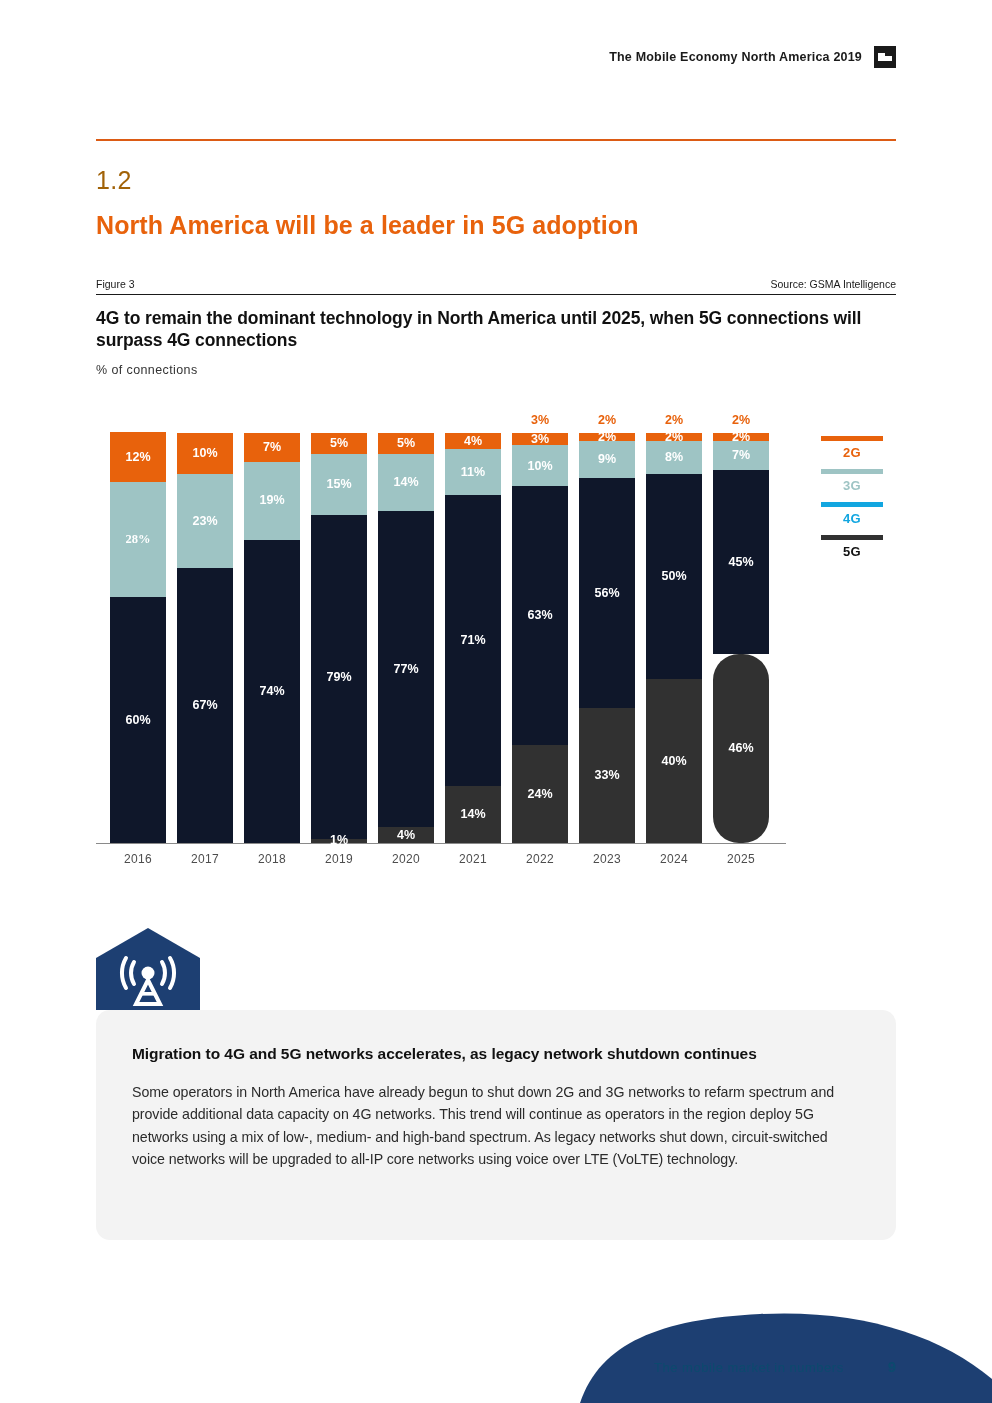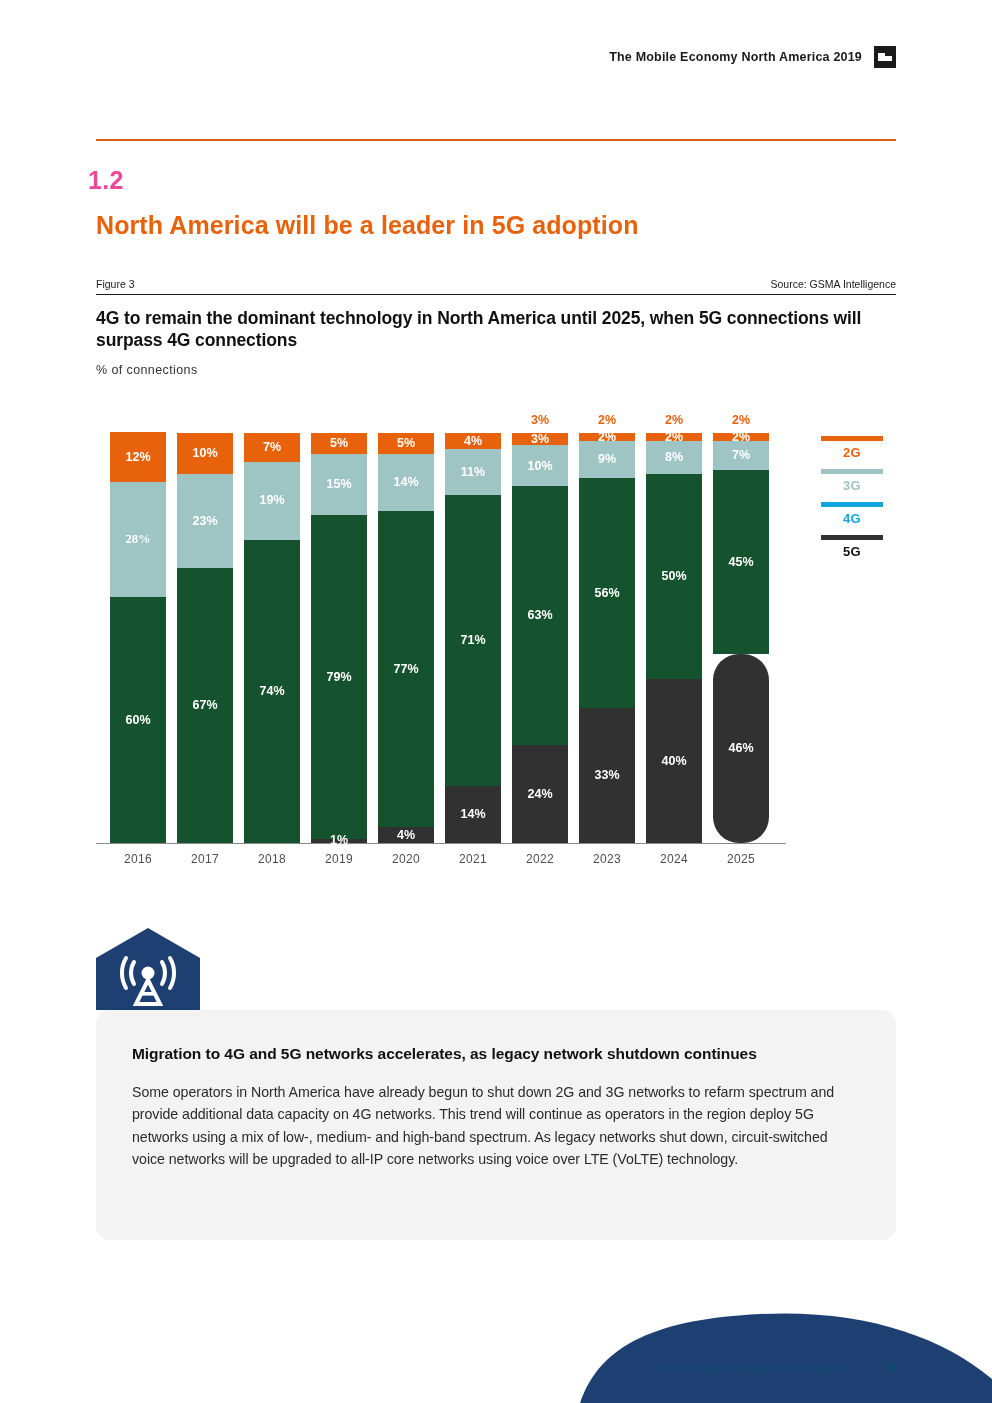--- a/index.html
+++ b/index.html
@@ -53,25 +53,25 @@
   .rule-orange {
     position: absolute;
     left: 96px;
     top: 139px;
     width: 800px;
     height: 2px;
     background: #DC5B14;
   }
   .section-number {
     position: absolute;
-    left: 88px;
+    left: 96px;
     top: 166px;
     font-size: 25px;
-    font-weight: bold;
-    color: #ec4899;
+    font-weight: normal;
+    color: #a16207;
     letter-spacing: 0.3px;
   }
   .section-title {
     position: absolute;
     left: 96px;
     top: 194px;
     font-size: 25px;
     font-weight: bold;
     color: #E8620C;
     letter-spacing: 0.1px;
@@ -154,21 +154,21 @@
     align-items: center;
     justify-content: center;
     font-size: 12.5px;
     font-weight: bold;
     color: #ffffff;
     line-height: 1;
     overflow: visible;
   }
   .seg.s2g { background: #E8620C; }
   .seg.s3g { background: #9EC4C4; }
-  .seg.s4g { background: #14532d; }
+  .seg.s4g { background: #0f172a; }
   .seg.s5g { background: #313131; }
   .seg .seg-val { white-space: nowrap; }
 
   .axis-line {
     position: absolute;
     left: 0;
     bottom: 26px;
     width: 690px;
     height: 1.5px;
     background: #8a8a8a;

